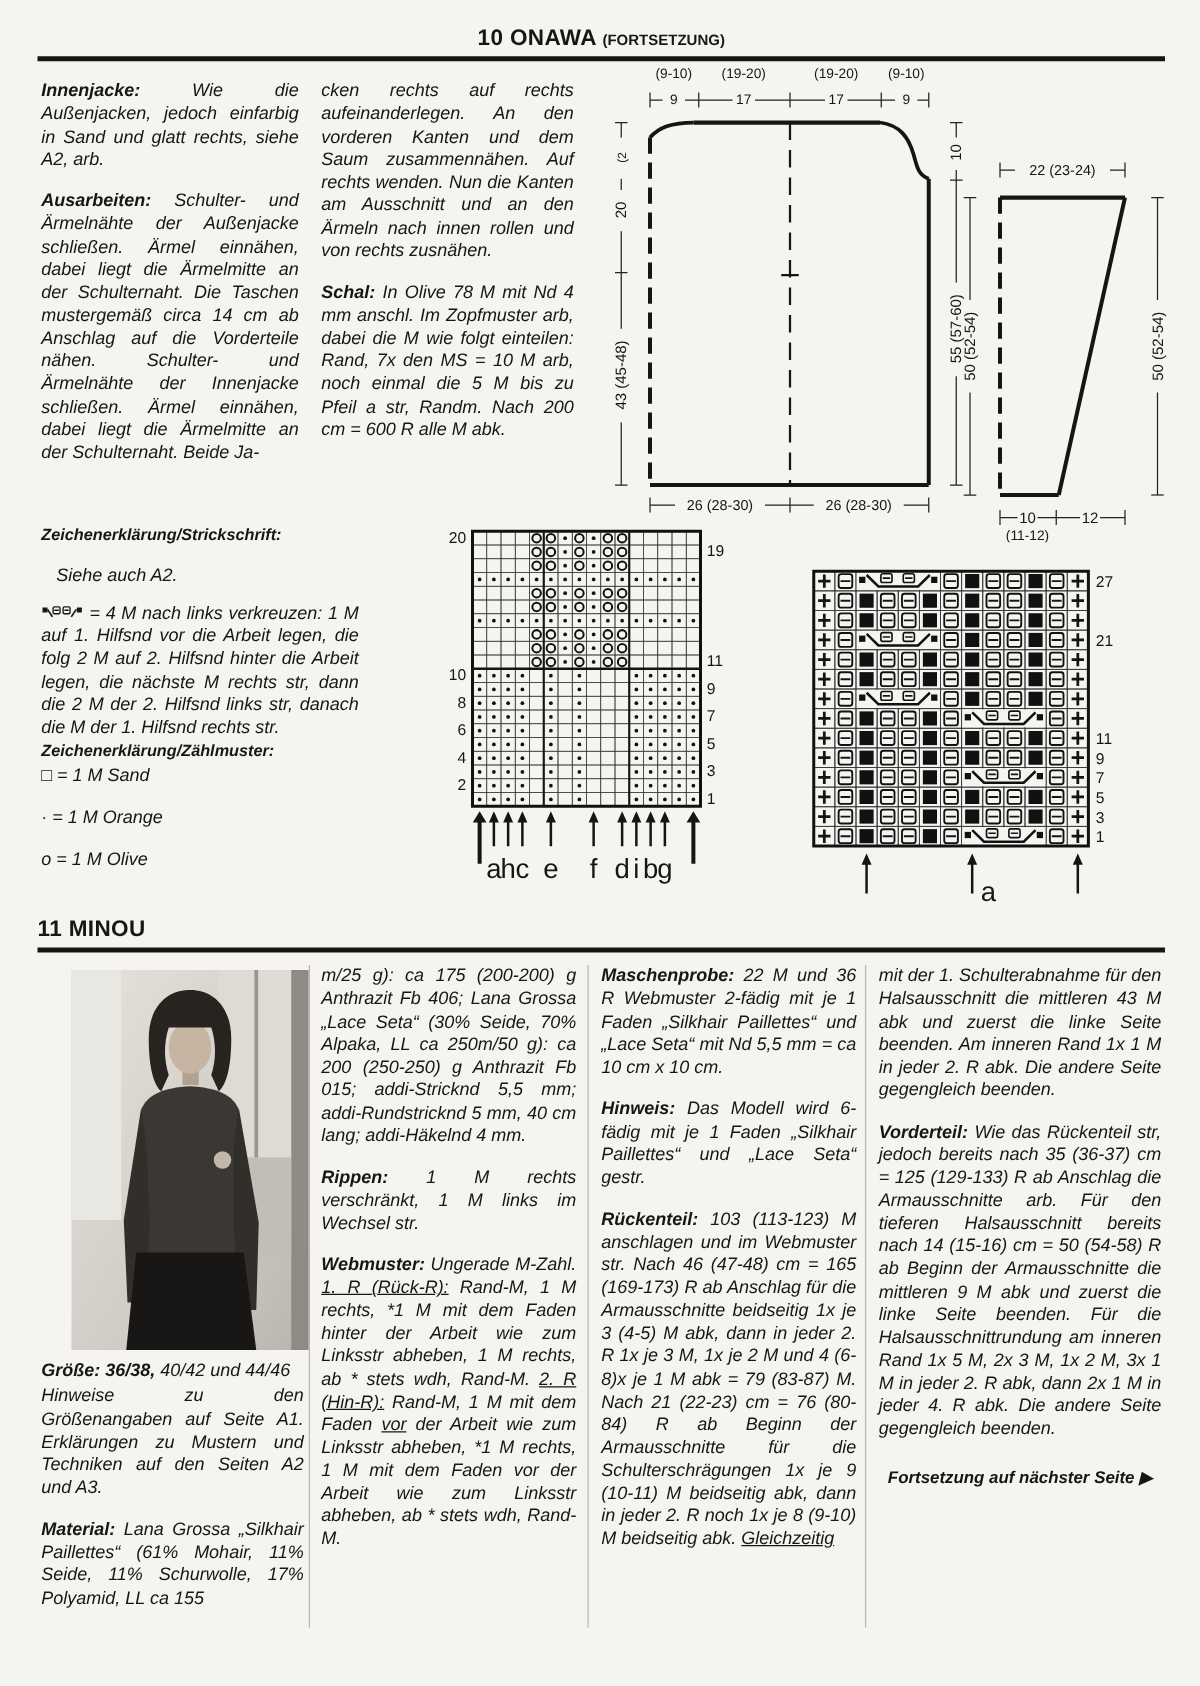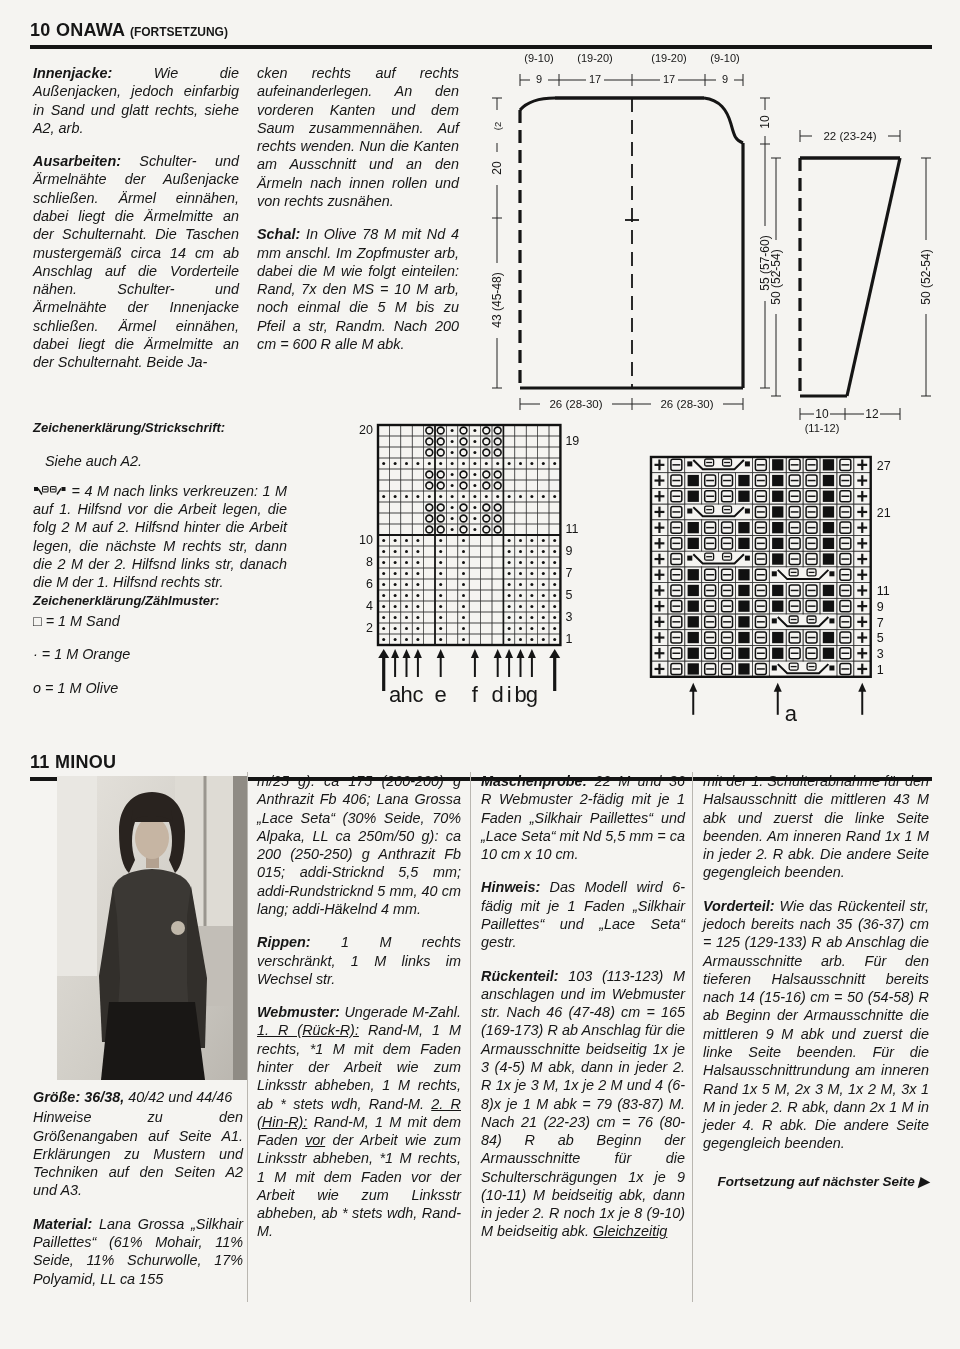--- a/index.html
+++ b/index.html
@@ -10,32 +10,32 @@
             border-bottom:4px solid #151515;padding-bottom:4px;}
   .sec-head .big{font-size:18px;letter-spacing:.3px;}
   .sec-head .small{font-size:12px;}
   .txtcol{position:absolute;font-size:14.4px;line-height:1.27;text-align:justify;}
   .txtcol p{margin:0 0 15px 0;font-style:italic;}
   .txtcol p:last-child{margin-bottom:0;}
   .b{font-weight:bold;}
   .legend-head{font-weight:bold;font-size:13px;margin:0;}
   .keyline{margin:2px 0;}
   .colrule{position:absolute;width:1px;background:#b9b6b0;}
-  .cont-note{font-weight:bold;font-size:13.5px;margin-top:20px !important;text-align:right;}
+  .cont-note{font-weight:bold;font-size:13.5px;margin-top:20px !important;text-align:center;}
   .footer{position:absolute;right:28px;top:1355px;text-align:right;}
   .footer .brand{font-size:9.5px;font-weight:bold;letter-spacing:.3px;}
   .footer .pg{font-size:15px;font-weight:bold;margin-left:5px;}
   .chartbox{position:absolute;}
 </style>
 </head>
 <body>
 
 <div class="page">
 
-  <div class="sec-head" style="top:20px;">
+  <div class="sec-head" style="top:20px;text-align:center;">
     <span class="big">10 ONAWA</span>
     <span class="small">(FORTSETZUNG)</span>
   </div>
 
   <div class="txtcol" style="left:33px;top:64px;width:206px;">
     <p><span class="b">Innenjacke:</span><span> Wie die Außenjacken, jedoch einfarbig in Sand und glatt rechts, siehe A2, arb.</span></p>
     <p><span class="b">Ausarbeiten:</span><span> Schulter- und Ärmelnähte der Außenjacke schließen. Ärmel einnähen, dabei liegt die Ärmelmitte an der Schulternaht. Die Taschen mustergemäß circa 14 cm ab Anschlag auf die Vorderteile nähen. Schulter- und Ärmelnähte der Innenjacke schließen. Ärmel einnähen, dabei liegt die Ärmelmitte an der Schulternaht. Beide Ja-</span></p>
   </div>
 
   <div class="txtcol" style="left:257px;top:64px;width:202px;">
@@ -1265,21 +1265,21 @@
         <text x="228.7" y="219.79999999999998" font-size="12.5" text-anchor="start" fill="#161616">1</text>
         <line x1="45.25" y1="236.79999999999998" x2="45.25" y2="260.79999999999995" stroke="#151515" stroke-width="2"></line>
         <polygon points="41.25,237.79999999999998 49.25,237.79999999999998 45.25,228.79999999999998" fill="#151515"></polygon>
         <line x1="129.75" y1="236.79999999999998" x2="129.75" y2="260.79999999999995" stroke="#151515" stroke-width="2"></line>
         <polygon points="125.75,237.79999999999998 133.75,237.79999999999998 129.75,228.79999999999998" fill="#151515"></polygon>
         <text x="142.75" y="266.79999999999995" font-size="22" text-anchor="middle" fill="#161616">a</text>
         <line x1="214.24999999999997" y1="236.79999999999998" x2="214.24999999999997" y2="260.79999999999995" stroke="#151515" stroke-width="2"></line>
         <polygon points="210.24999999999997,237.79999999999998 218.24999999999997,237.79999999999998 214.24999999999997,228.79999999999998" fill="#151515"></polygon>
       </svg></div>
 
-  <div class="sec-head" style="top:733px;margin-top:19px;">
+  <div class="sec-head" style="top:733px;">
     <span class="big">11 MINOU</span>
   </div>
 
   <svg style="position:absolute;left:57px;top:776px;" width="190" height="304" viewBox="0 0 190 304">
     <defs>
       <linearGradient id="bgg" x1="0" y1="0" x2="1" y2="1">
         <stop offset="0" stop-color="#e6e3dd"></stop>
           <stop offset="0.6" stop-color="#cfccc5"></stop>
           <stop offset="1" stop-color="#b9b5ae"></stop>
       </linearGradient>

